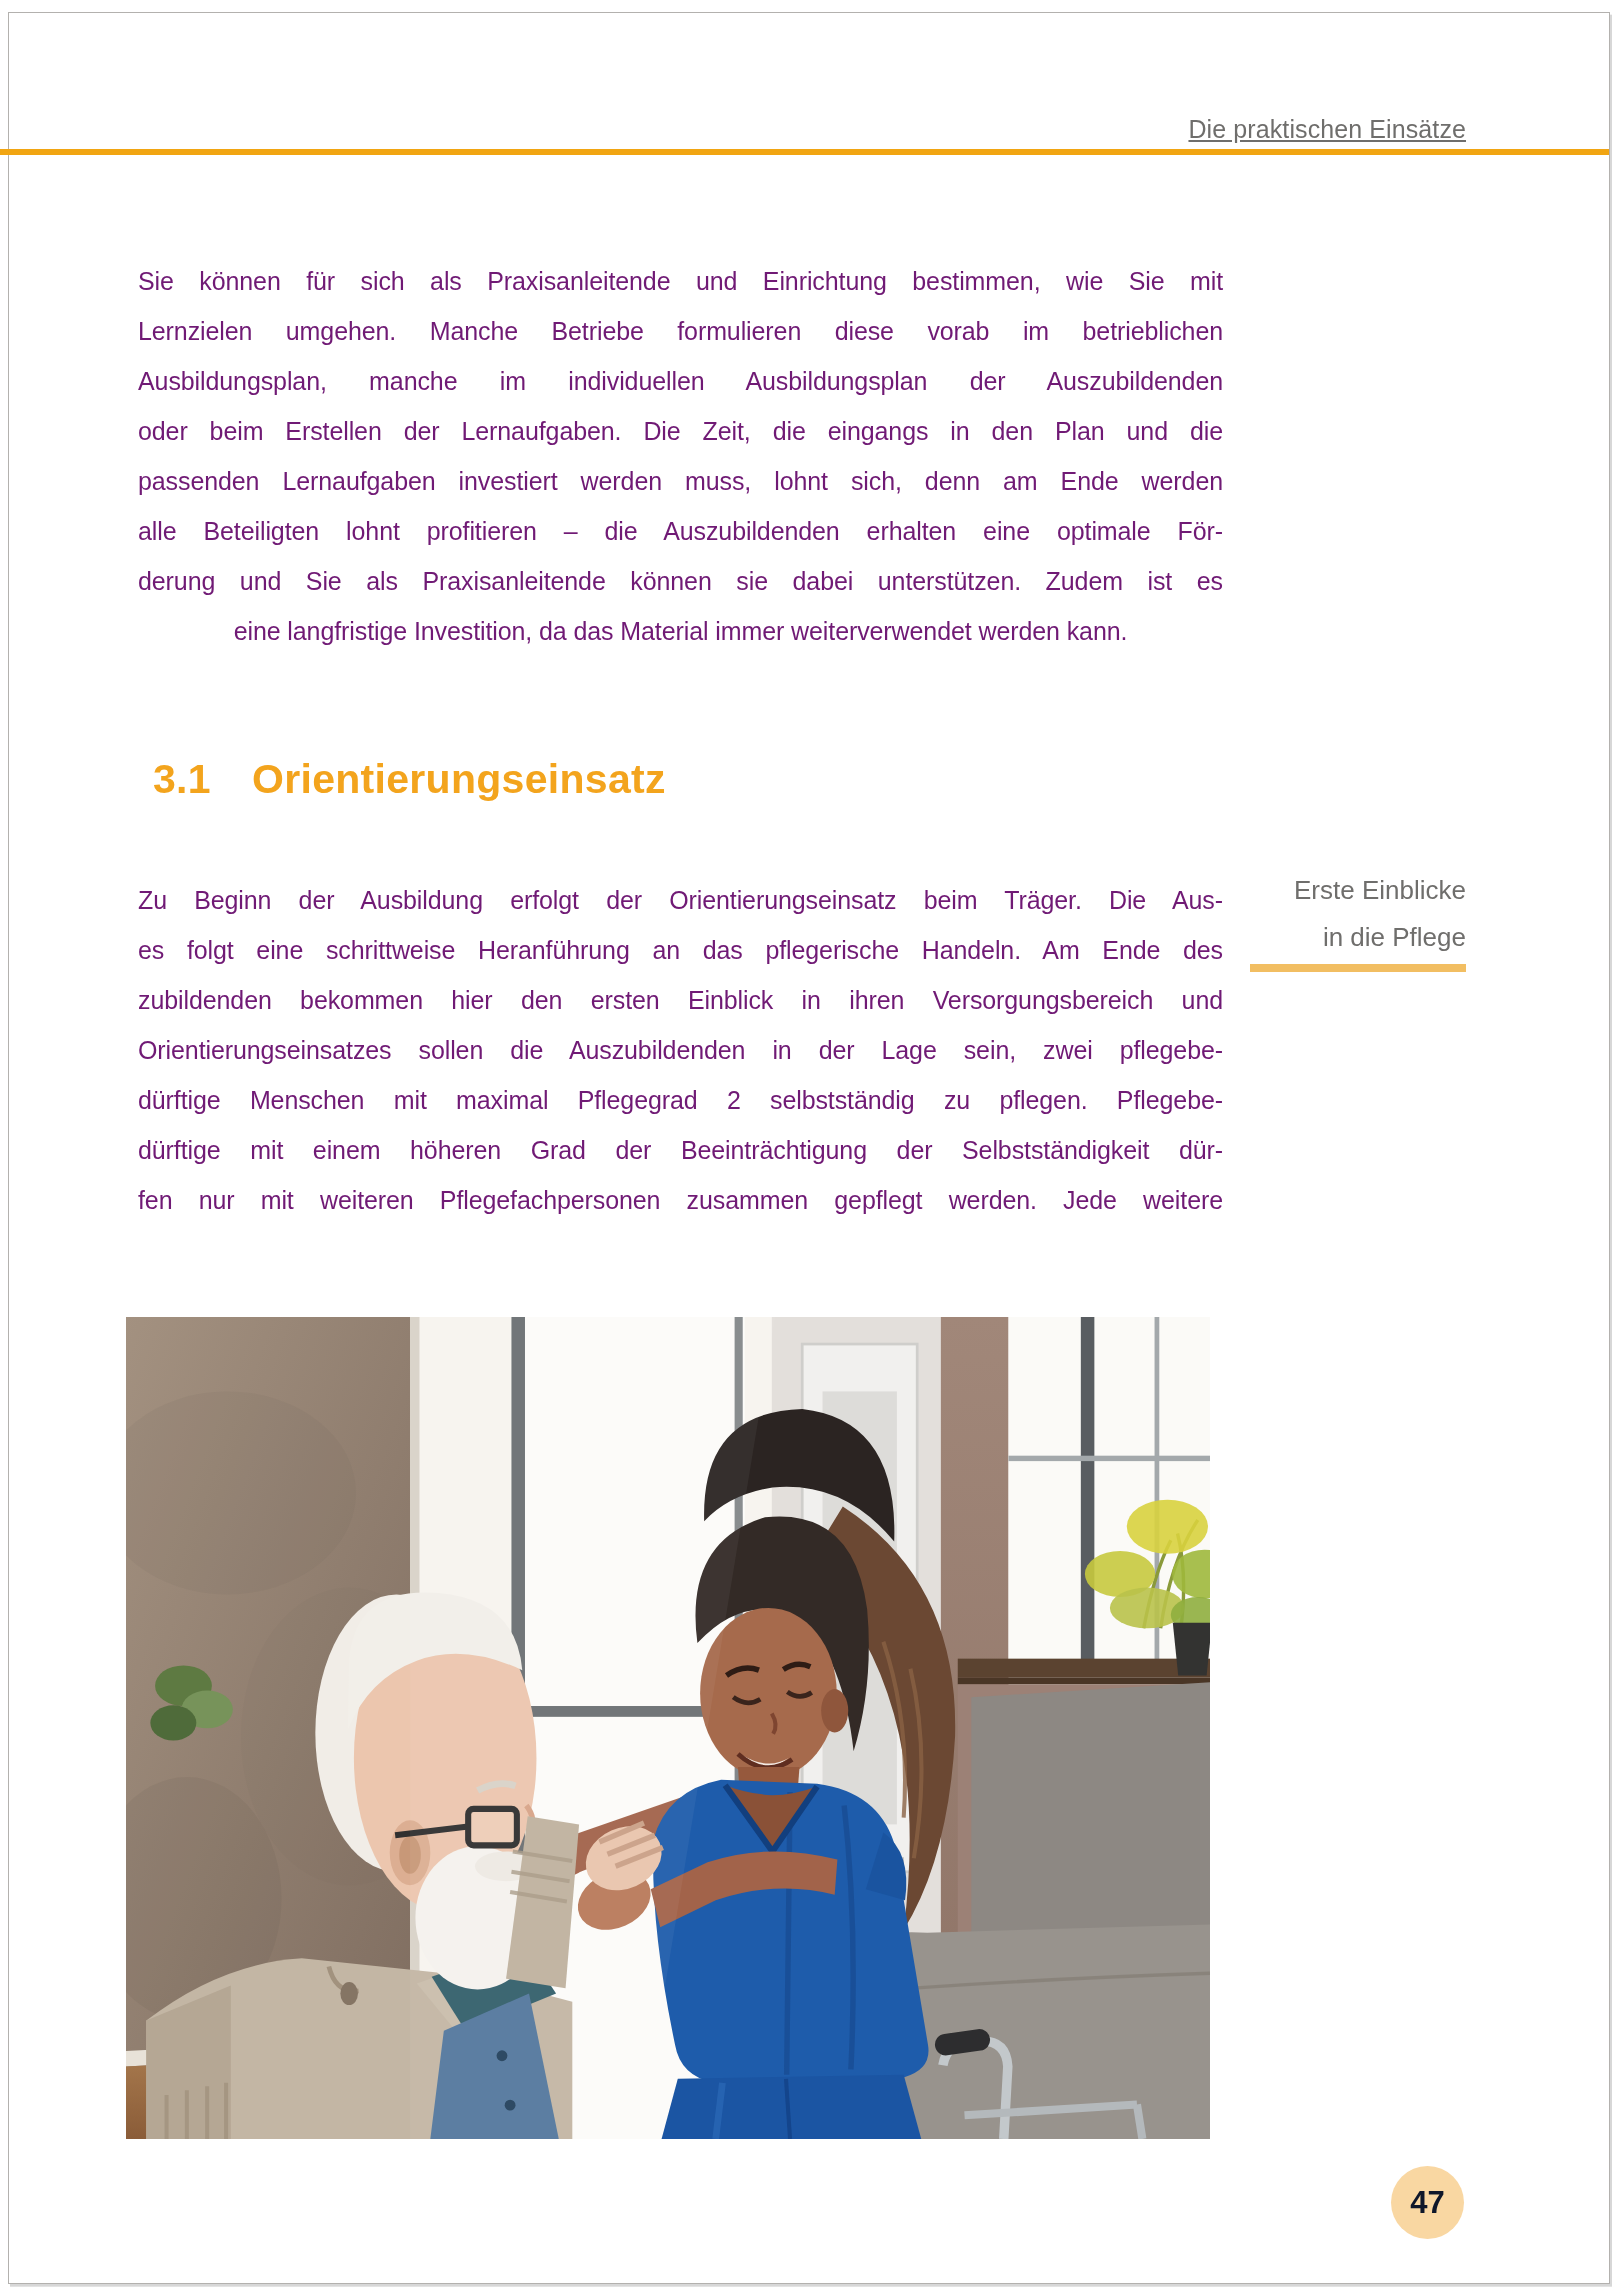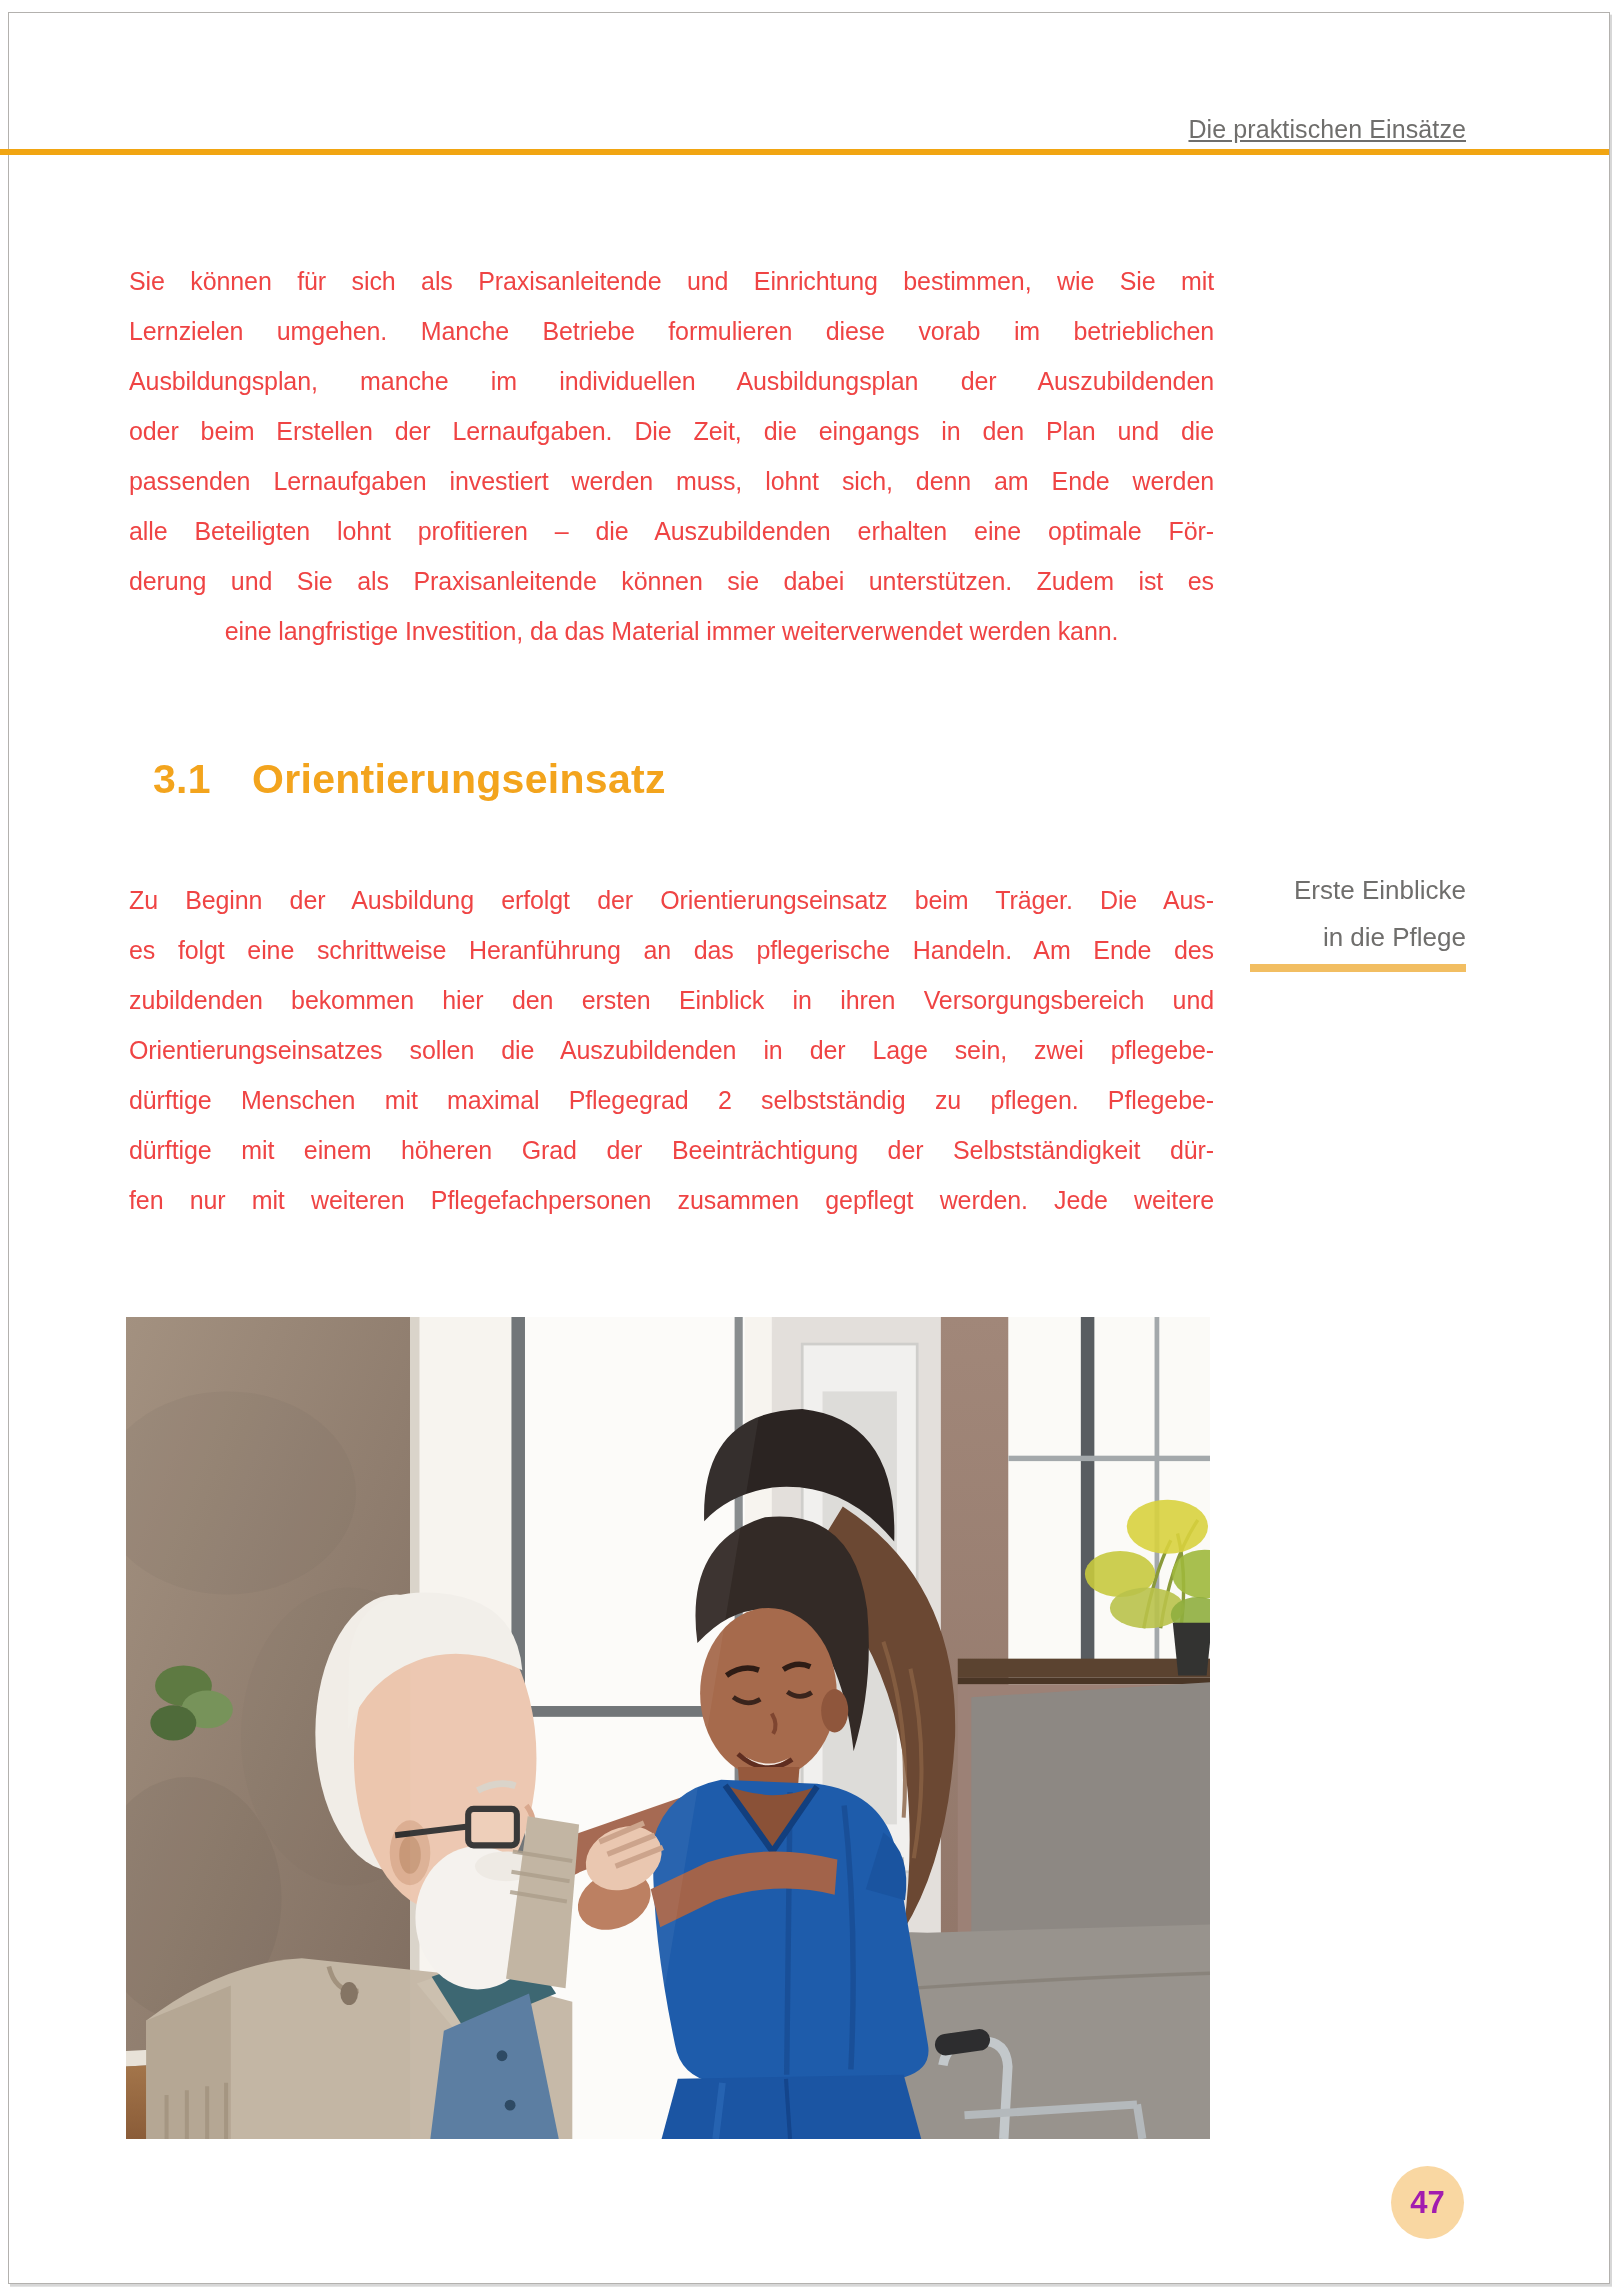--- a/index.html
+++ b/index.html
@@ -1,37 +1,37 @@
 <!DOCTYPE html>
 <html style="font-size:10.8px"><head>
 <meta charset="utf-8">
 <style>
   html,body{margin:0;padding:0;background:#ffffff;}
   body{width:1623px;height:2295px;position:relative;font-family:"Liberation Sans",sans-serif;overflow:hidden;}
   .page{position:absolute;left:8px;top:12px;width:1602px;height:2272px;background:#fff;
         border:1.4px solid #b3b1ae;box-sizing:border-box;box-shadow:2px 2.7px 0 rgba(140,140,140,.35);}
   .top-rule{position:absolute;left:0;top:149px;width:1609px;height:6px;background:#F1A512;z-index:6;}
   .header-title{position:absolute;top:115px;right:157px;font-size:25px;color:#6F6E6C;letter-spacing:0.1px;z-index:7;text-decoration:underline;}
-  .para{position:absolute;left:129px;width:1085px;color:#ef4444;font-size:25px;line-height:50px;
+  .para{position:absolute;left:138px;width:1085px;color:#701a75;font-size:25px;line-height:50px;
         letter-spacing:-0.1px;text-justify:inter-word;}
   .p1{top:256px;}
   .p2{top:875px;}
   .bline{text-align:justify;text-align-last:justify;white-space:normal;}
   .bline.last{text-align:center;text-align-last:auto;}
   .section-heading{position:absolute;left:125px;top:756px;display:flex;align-items:baseline;
         color:#F3A41D;font-weight:bold;font-size:41px;letter-spacing:0.3px;}
   .sec-num{width:99px;flex:0 0 auto;margin-left:28px;}
   .margin-note{position:absolute;left:1250px;top:867px;width:216px;text-align:right;
         font-size:26px;line-height:47px;color:#6F6E6C;}
   .margin-rule{position:absolute;left:1250px;top:964px;width:216px;height:8px;background:#F2BE62;}
   .photo{position:absolute;left:126px;top:1317px;width:1084px;height:822px;background:#efe9e2;overflow:hidden;}
   .photo svg{display:block;width:100%;height:100%;}
   .page-badge{position:absolute;left:1391px;top:2166px;width:73px;height:73px;border-radius:50%;
         background:#F9D7A2;display:flex;align-items:center;justify-content:center;
-        font-size:31px;font-weight:bold;color:#a21caf;}
+        font-size:31px;font-weight:bold;color:#0f172a;}
 </style>
 </head>
 <body>
 
 <div class="page"></div>
 <div class="top-rule"></div>
 <div class="header-title">Die praktischen Einsätze</div>
 
 <div class="para p1">
   <div class="bline">Sie können für sich als Praxisanleitende und Einrichtung bestimmen, wie Sie mit</div>

